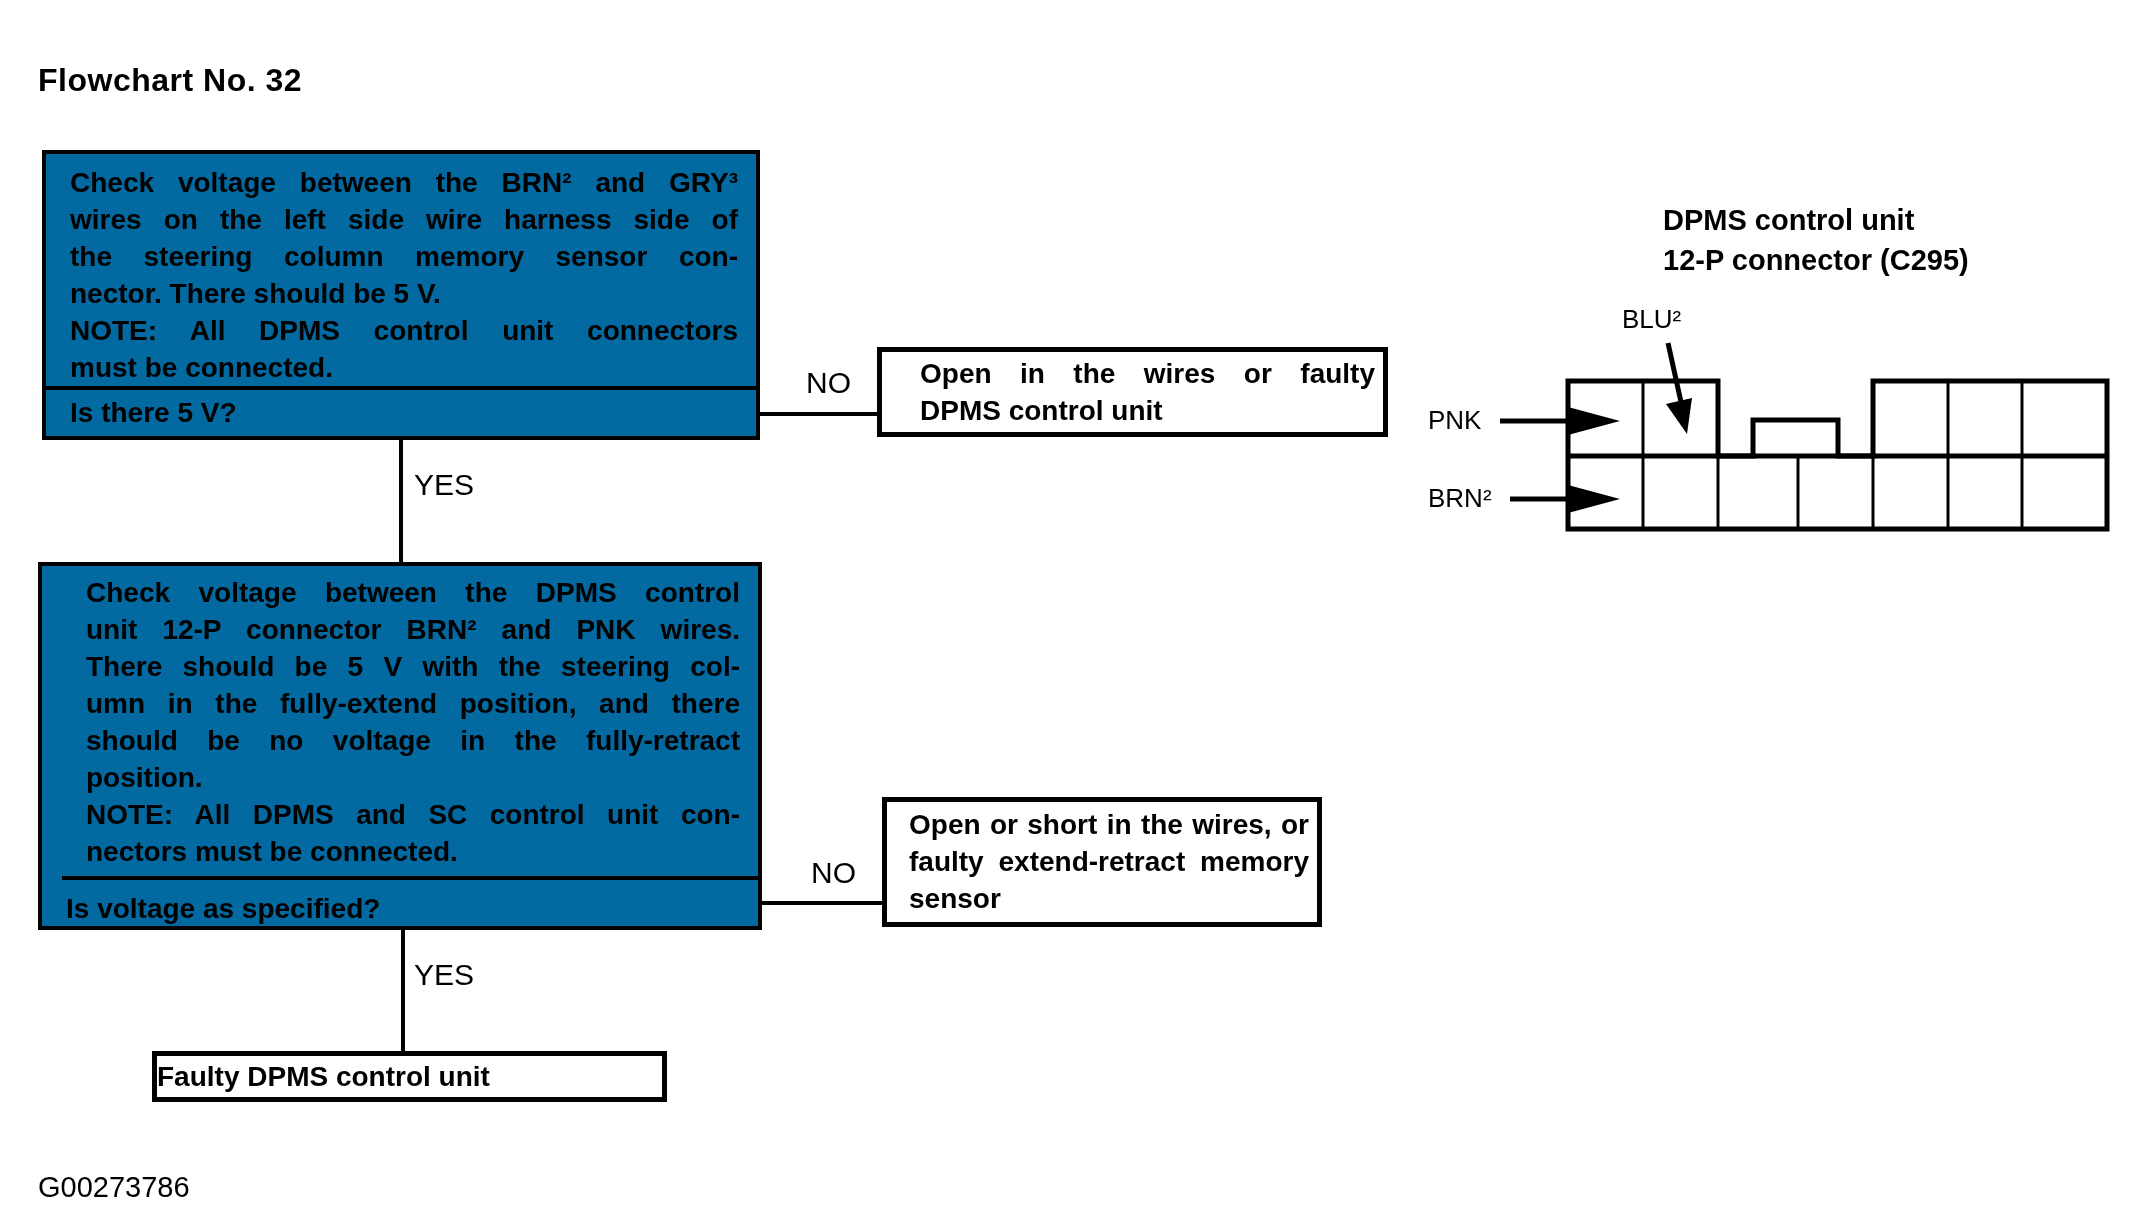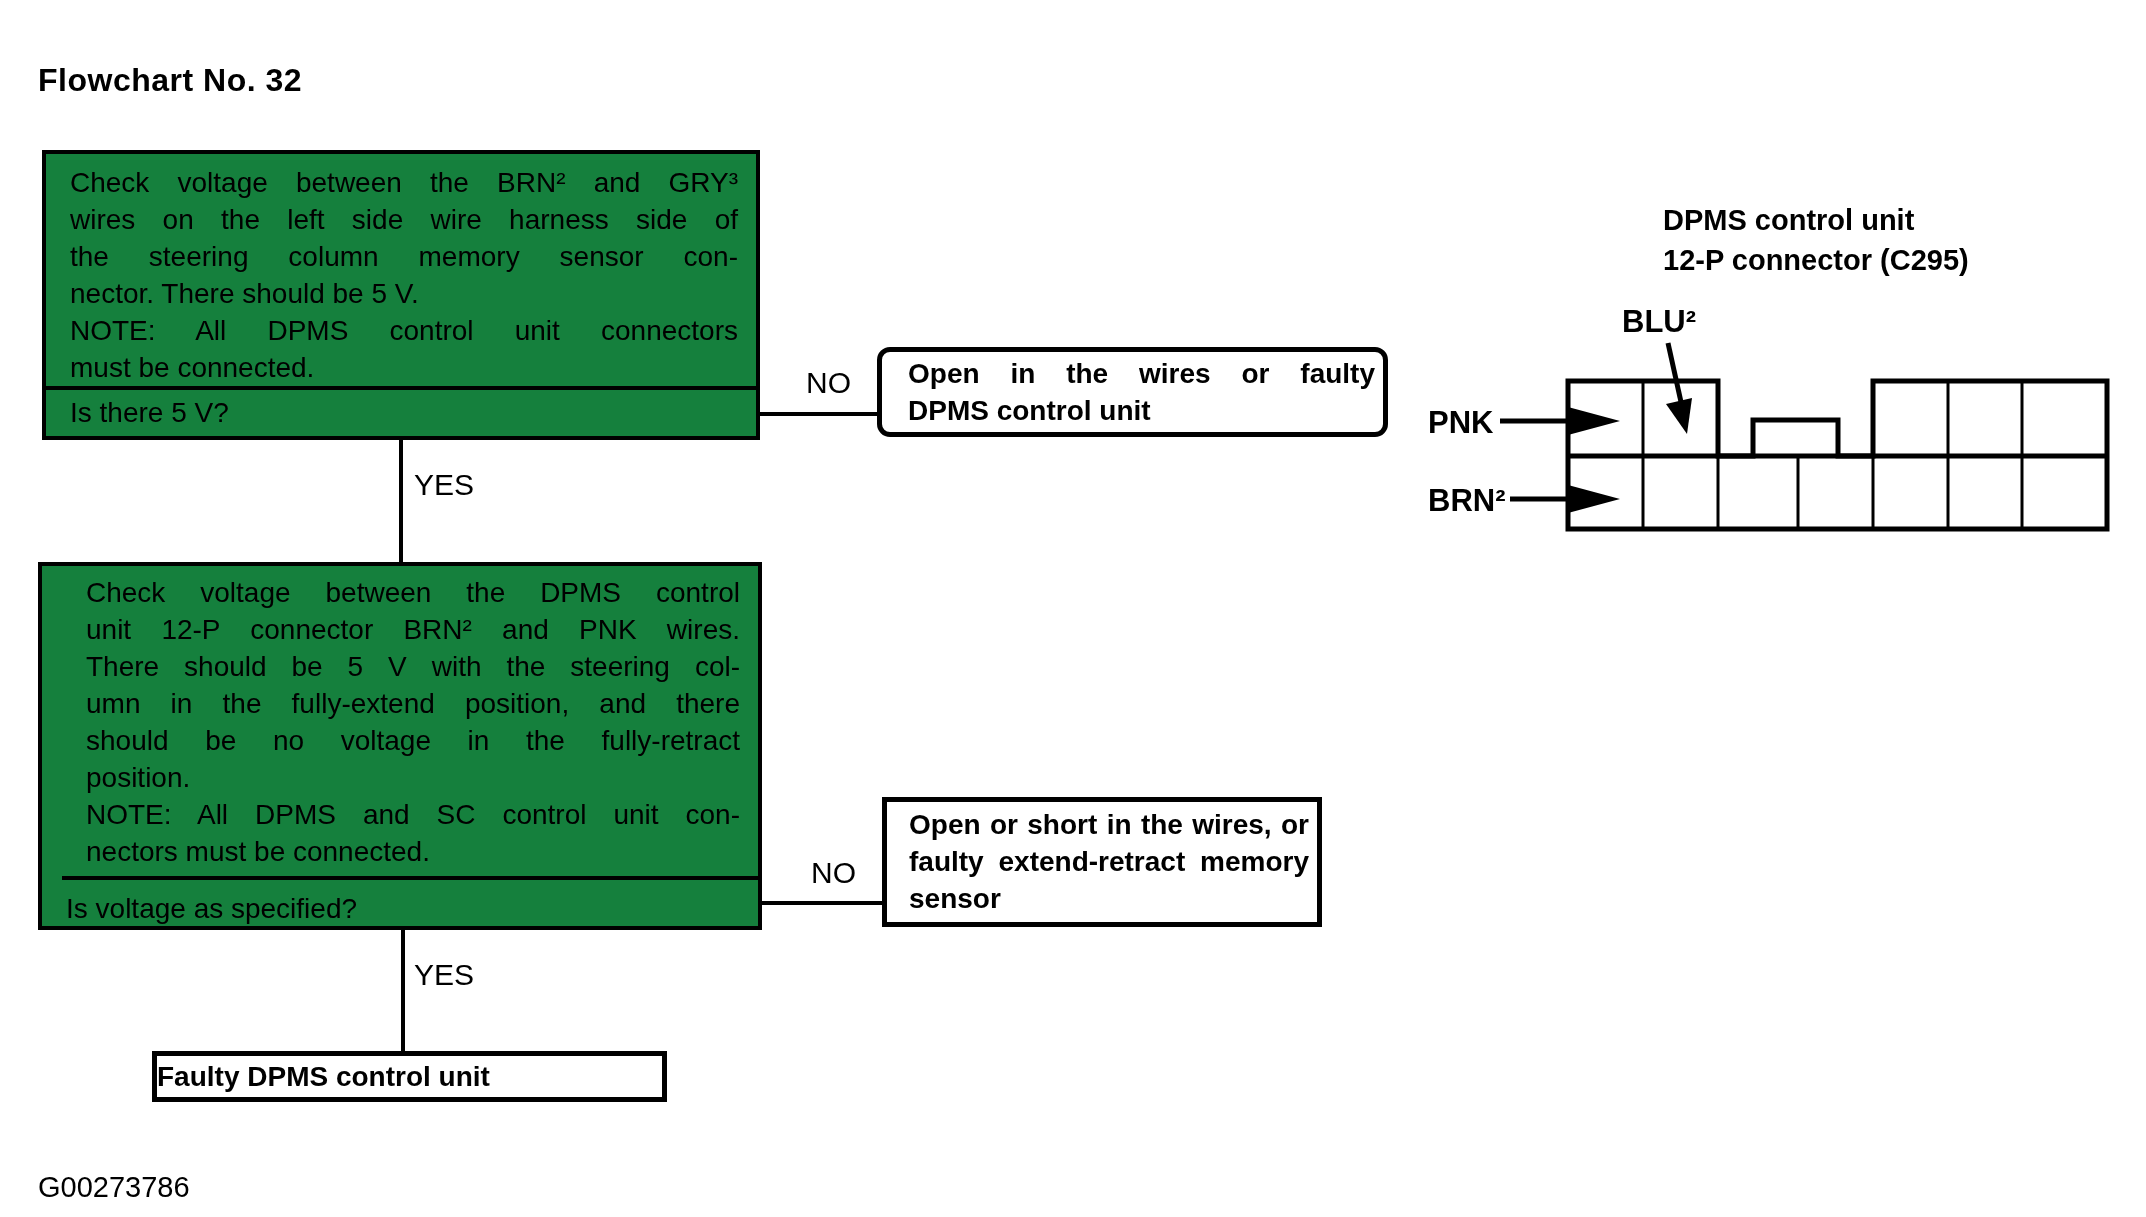--- a/index.html
+++ b/index.html
@@ -14,21 +14,22 @@
   }
   .abs { position: absolute; }
   .page-title {
     left: 38px; top: 62px;
     font-size: 32px; font-weight: 700; letter-spacing: 0.5px;
   }
   .box {
     position: absolute;
     box-sizing: border-box;
     border: 4px solid #000;
-    background: #15803d;
+    background: #0369a1;
+    font-weight: bold;
   }
   .box-main {
     box-sizing: border-box;
     border-bottom: 4px solid #000;
     padding: 10px 18px 0 24px;
     font-size: 28px;
     line-height: 37px;
   }
   .box-question {
     box-sizing: border-box;
@@ -59,22 +60,22 @@
     text-align: center;
   }
   .conn-title {
     position: absolute;
     left: 1663px; top: 200px;
     font-size: 29px; font-weight: 700;
     line-height: 40px;
   }
   .pin-label {
     position: absolute;
-    font-size: 31px;
-    font-weight: 700;
+    font-size: 26px;
+    font-weight: 400;
   }
   .figure-id {
     position: absolute;
     left: 38px; top: 1171px;
     font-size: 29px;
   }
   svg.conn-svg { position: absolute; left: 1400px; top: 280px; }
 </style>
 </head>
 <body>
@@ -92,21 +93,21 @@
         <div class="line just">NOTE: All DPMS control unit connectors</div>
         <div class="line">must be connected.</div>
       </div>
     <div class="box-question" style="height:46px;">
       <span>Is there 5 V?</span>
     </div>
   </div>
 
   <div class="hline" style="left:760px; top:412px; width:117px; height:4px;"></div>
   <div class="branch-label" style="left:780px; top:366px; width:97px;">NO</div>
-  <div class="result-box" style="left:877px; top:347px; width:511px; height:90px; padding:3px 8px 0 26px;border-radius:13px;">
+  <div class="result-box" style="left:877px; top:347px; width:511px; height:90px; padding:3px 8px 0 38px;">
       <div class="line just">Open in the wires or faulty</div>
       <div class="line">DPMS control unit</div>
     </div>
 
   <div class="vline" style="left:399px; top:440px; width:4px; height:122px;"></div>
   <div class="branch-label" style="left:414px; top:468px;">YES</div>
 
   <div class="box" style="left:38px; top:562px; width:724px; height:368px;">
     <div class="box-main" style="height:314px; padding-top:8px;margin-left:20px;">
         <div class="line just">Check voltage between the DPMS control</div>

